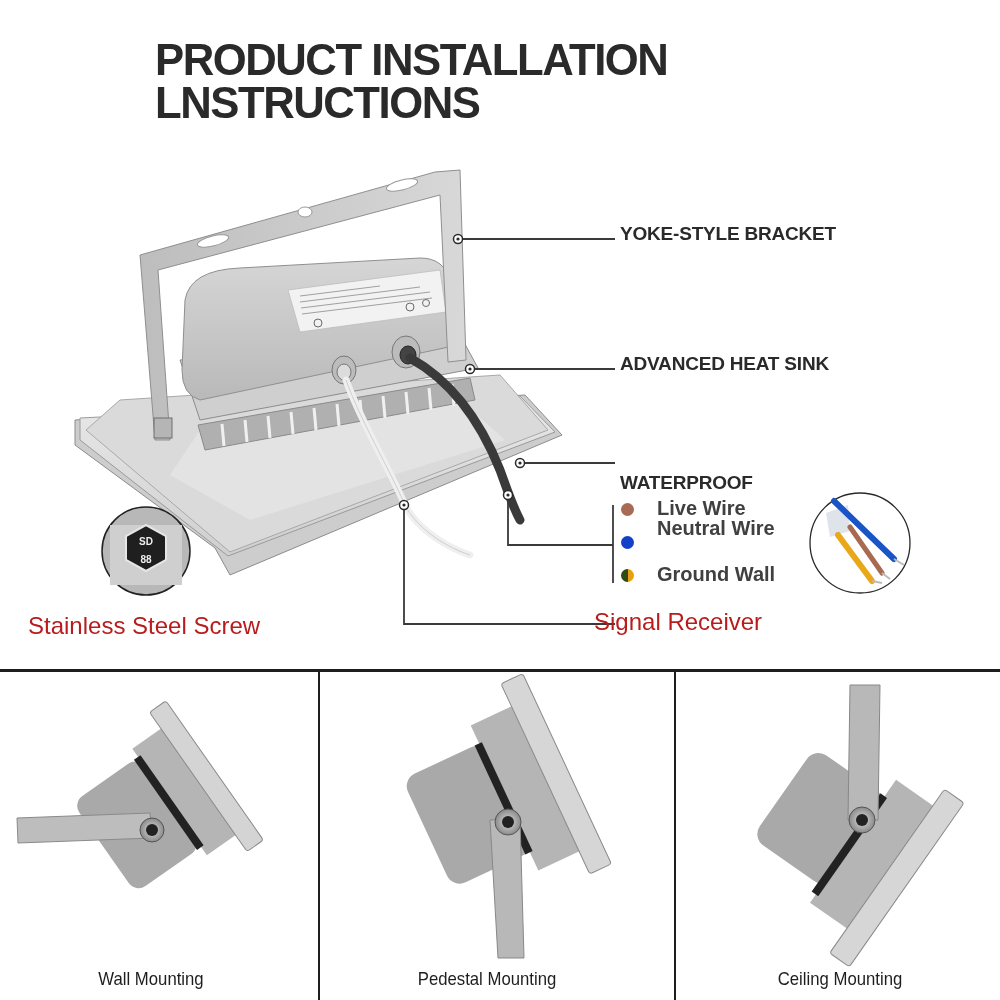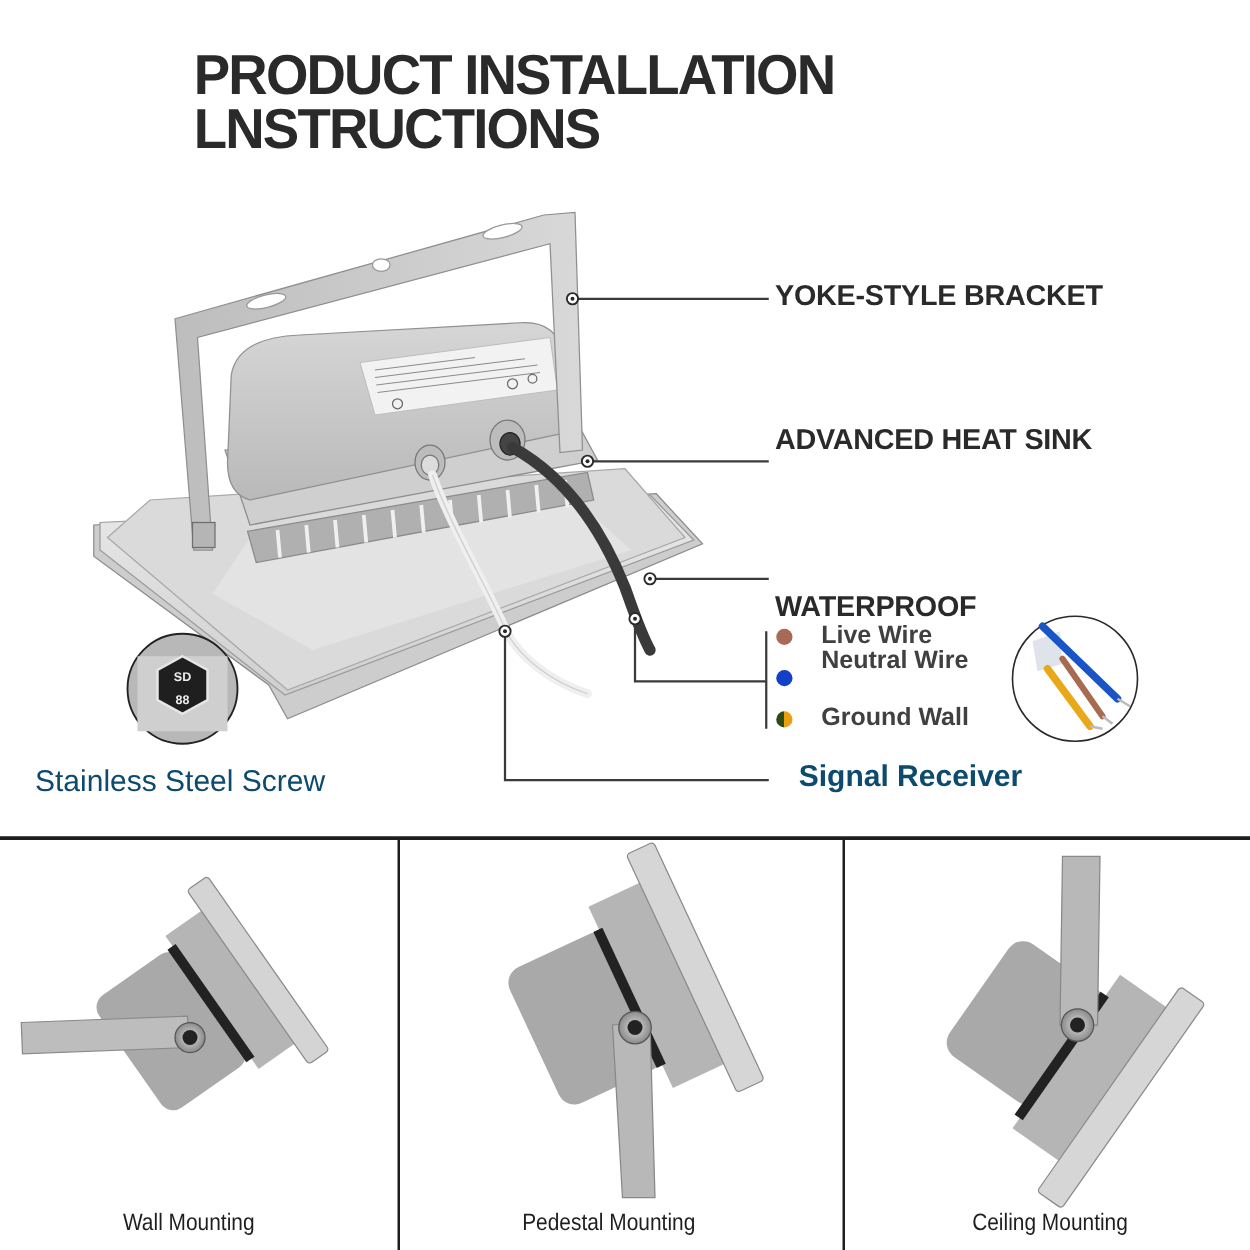--- a/index.html
+++ b/index.html
@@ -1,23 +1,23 @@
 <!DOCTYPE html>
 <html><head>
 <meta charset="utf-8">
 <style>
   html,body{margin:0;padding:0;background:#ffffff;}
   body{width:1000px;height:1000px;position:relative;overflow:hidden;font-family:"Liberation Sans",sans-serif;color:#2b2b2b;}
   .abs{position:absolute;}
   .title{left:155px;top:38px;font-family:"Liberation Sans",sans-serif;font-weight:700;font-size:45px;line-height:43px;letter-spacing:-1.5px;color:#2a2a2a;transform:scaleX(0.97);transform-origin:left top;}
   .title div{white-space:nowrap;}
-  .callout{font-weight:700;font-size:23px;color:#2a2a2a;white-space:nowrap;letter-spacing:-0.2px;}
+  .callout{font-weight:700;font-size:19px;color:#2a2a2a;white-space:nowrap;letter-spacing:-0.2px;}
   .wire-label{font-weight:700;font-size:20px;color:#404040;white-space:nowrap;}
   .wire-dot{width:13px;height:13px;border-radius:50%;}
-  .plain-label{font-size:24px;color:#0c4a6e;white-space:nowrap;text-align:center;}
+  .plain-label{font-size:24px;color:#b91c1c;white-space:nowrap;text-align:center;}
   .mount-label{font-size:19px;color:#1e1e1e;white-space:nowrap;transform:scaleX(0.88);transform-origin:center top;text-align:center;width:300px;}
   .hline{left:0;top:669px;width:1000px;height:3px;background:#1e1e1e;}
   .vline{top:671px;width:2px;height:329px;background:#1e1e1e;}
   svg{position:absolute;overflow:visible;}
 </style>
 </head>
 <body>
 
 <div class="abs title">
   <div>PRODUCT INSTALLATION</div>
@@ -139,31 +139,31 @@
   <polygon points="18,22 40,14 42,40 22,46" fill="#dfe3ea"></polygon>
   <line x1="30" y1="44" x2="64" y2="90" stroke="#e8a81a" stroke-width="6" stroke-linecap="round"></line>
   <line x1="42" y1="36" x2="74" y2="82" stroke="#a86a50" stroke-width="5" stroke-linecap="round"></line>
   <line x1="26" y1="10" x2="86" y2="68" stroke="#1a55c8" stroke-width="6" stroke-linecap="round"></line>
   <line x1="86" y1="68" x2="96" y2="74" stroke="#bbb" stroke-width="2"></line>
   <line x1="74" y1="82" x2="82" y2="88" stroke="#bbb" stroke-width="2"></line>
   <line x1="64" y1="90" x2="74" y2="92" stroke="#bbb" stroke-width="2"></line>
 </svg>
 
 <div class="abs callout" style="left:620px;top:223px;">YOKE-STYLE BRACKET</div>
-<div class="abs callout" style="left:620px;top:338px;">ADVANCED HEAT SINK</div>
+<div class="abs callout" style="left:620px;top:353px;">ADVANCED HEAT SINK</div>
 <div class="abs callout" style="left:620px;top:472px;">WATERPROOF</div>
 
 <div class="abs wire-dot" style="left:621px;top:503px;background:#a86a55;"></div>
 <div class="abs wire-label" style="left:657px;top:497px;">Live Wire</div>
 <div class="abs wire-dot" style="left:621px;top:536px;background:#1340c8;"></div>
 <div class="abs wire-label" style="left:657px;top:517px;">Neutral Wire</div>
 <div class="abs wire-dot" style="left:621px;top:569px;background:linear-gradient(90deg,#2f4a12 50%,#e8a010 50%);"></div>
 <div class="abs wire-label" style="left:657px;top:563px;">Ground Wall</div>
 
-<div class="abs plain-label" style="left:639px;top:608px;font-weight:bold;">Signal Receiver</div>
+<div class="abs plain-label" style="left:594px;top:608px;">Signal Receiver</div>
 <div class="abs plain-label" style="left:28px;top:612px;">Stainless Steel Screw</div>
 
 <div class="abs hline"></div>
 <div class="abs vline" style="left:318px;"></div>
 <div class="abs vline" style="left:674px;"></div>
 
 <svg style="left:0;top:680px;" width="318" height="260" viewBox="0 0 318 260">
   <g transform="rotate(-35 170 140)">
     <rect x="100" y="70" width="80" height="110" rx="12" fill="#a9a9a9"></rect>
     <rect x="180" y="60" width="40" height="130" fill="#b5b5b5"></rect>

